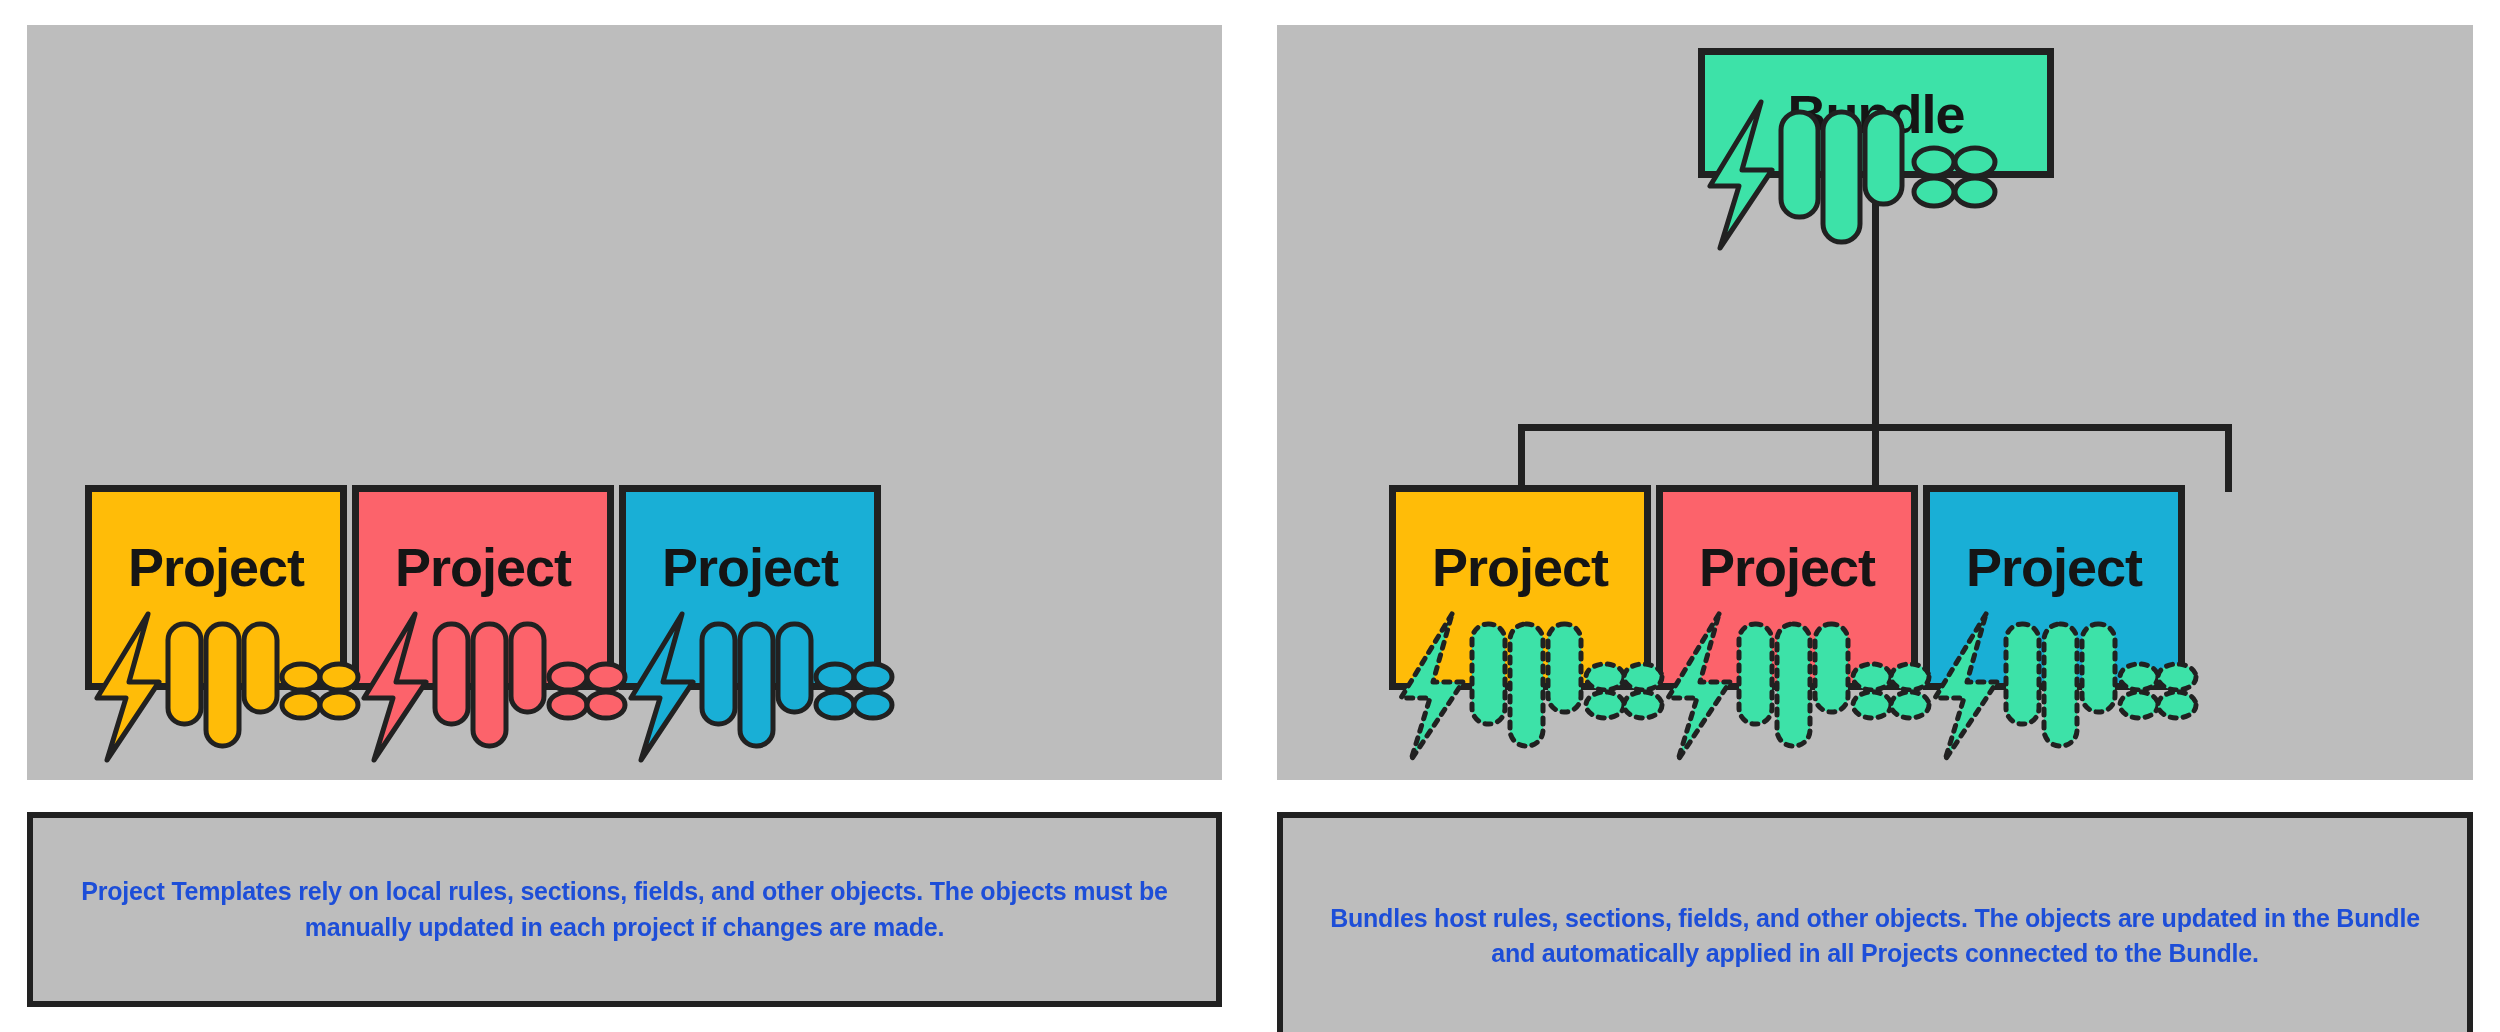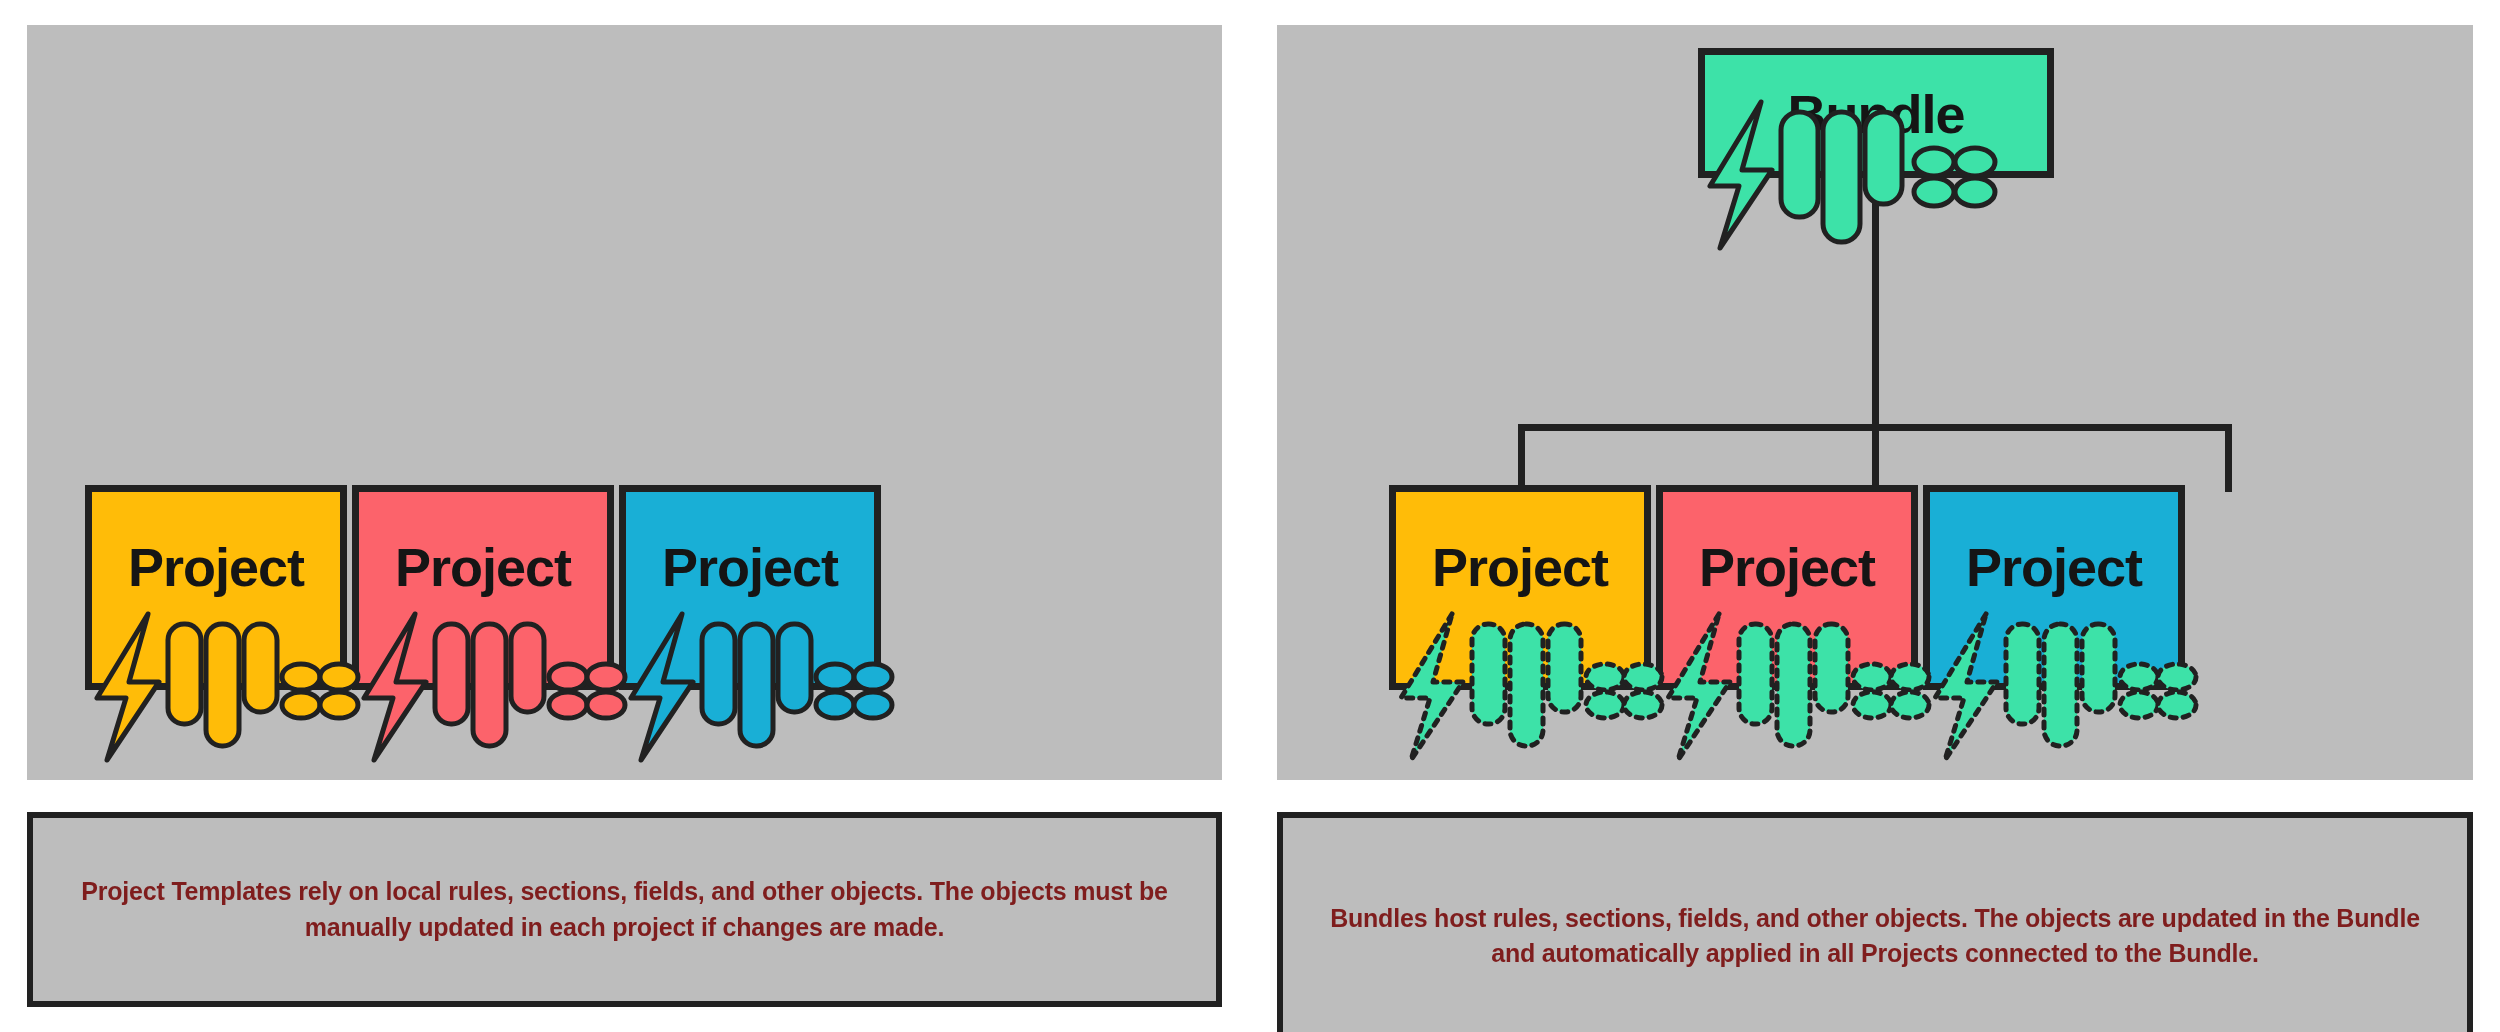--- a/index.html
+++ b/index.html
@@ -26,21 +26,21 @@
     padding:0 38px;
   }
   .caption-left{left:27px;top:812px;width:1195px;height:195px;}
   .caption-right{left:1277px;top:812px;width:1196px;height:248px;}
   .caption p{
     margin:0;
     text-align:center;
     font-size:25px;
     font-weight:700;
     line-height:1.42;
-    color:#7f1d1d;
+    color:#1d4ed8;
     letter-spacing:-0.2px;
   }
 
   
   .node{
     position:absolute;
     box-sizing:border-box;
     border:7px solid #212121;
     z-index:3;
   }

